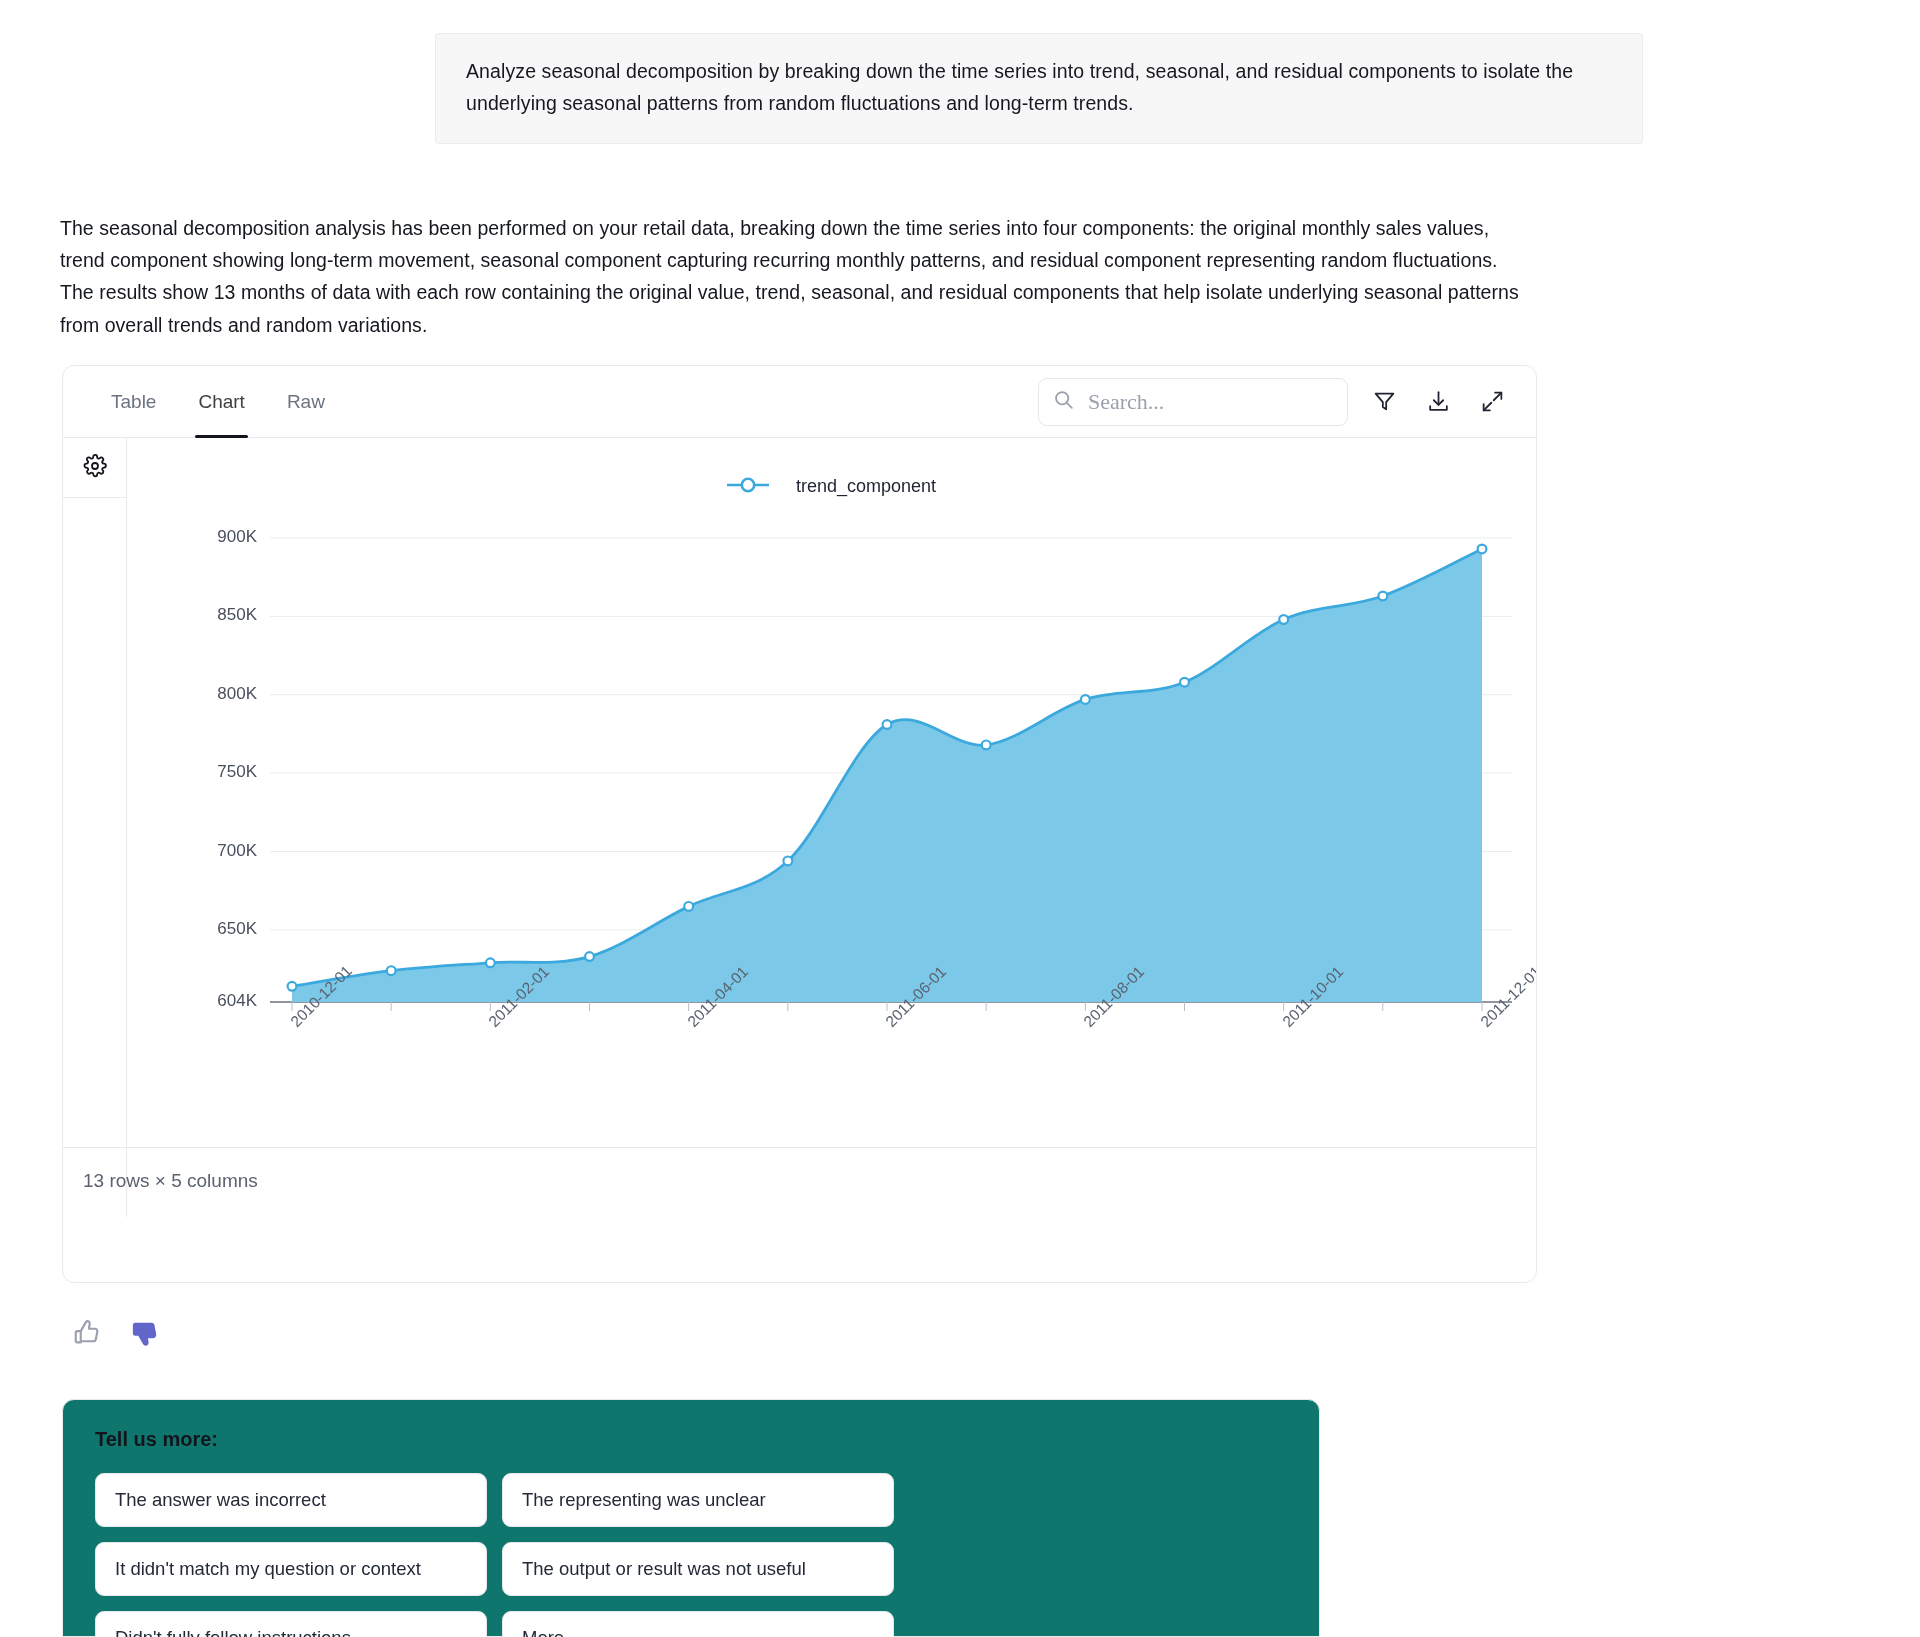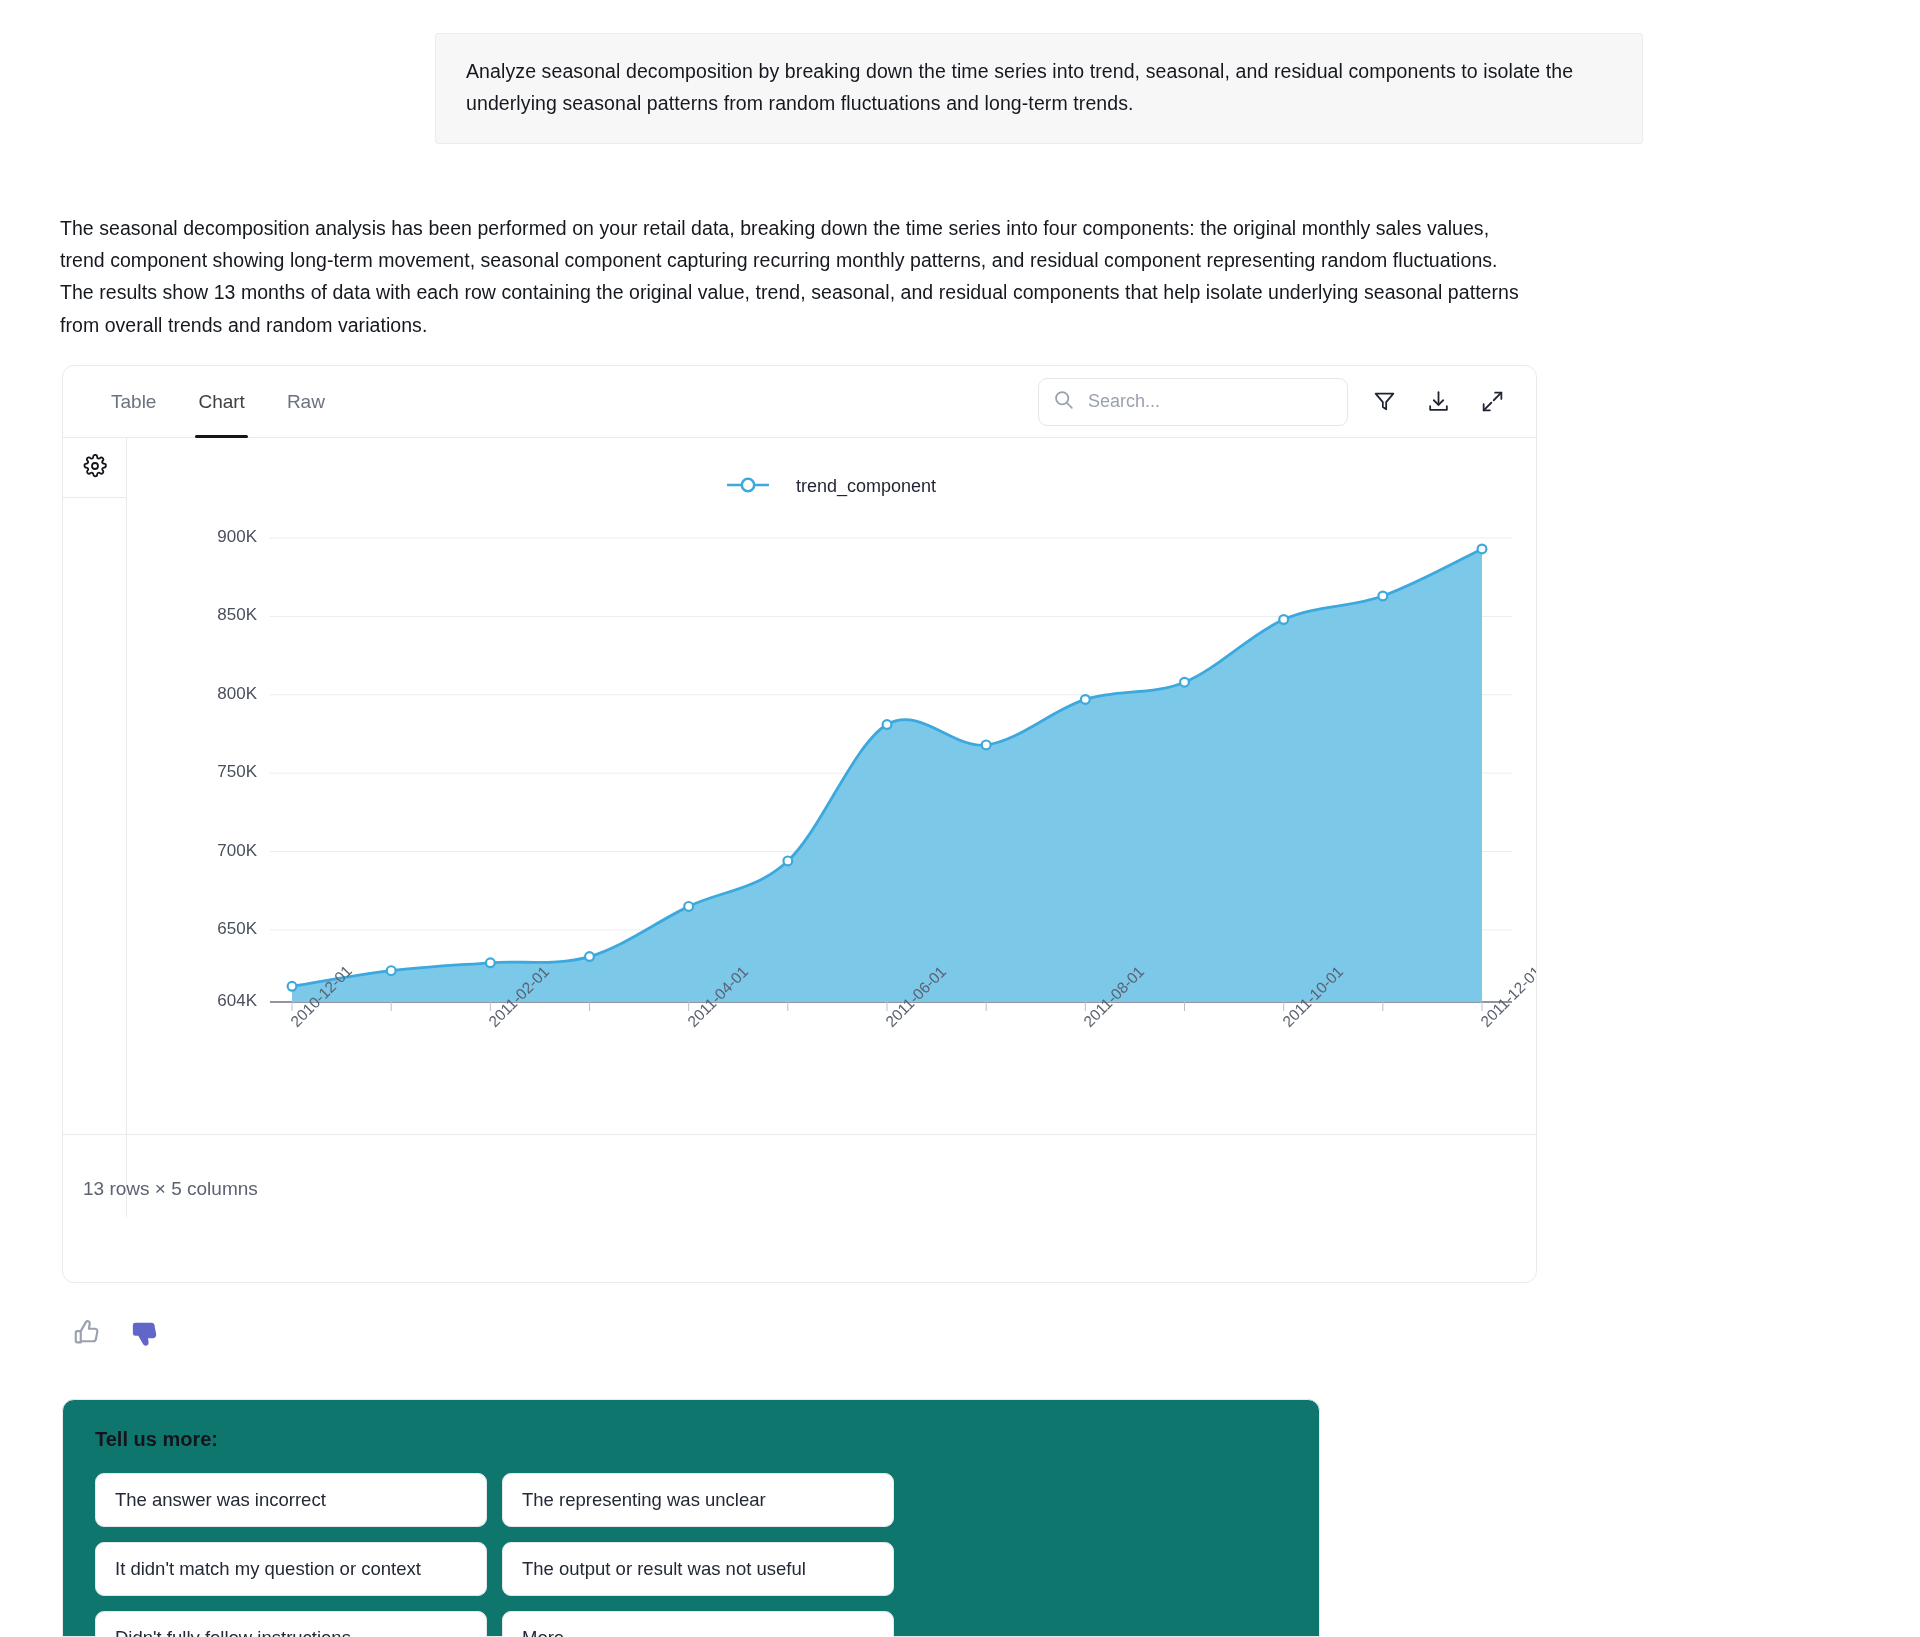--- a/index.html
+++ b/index.html
@@ -66,21 +66,21 @@
     gap:18px; padding-right:26px;
   }
   .search-box {
     width:310px; height:48px;
     border:1px solid #e3e6ea; border-radius:9px;
     display:flex; align-items:center; gap:12px;
     padding:0 14px; background:#fff;
   }
   .search-box input {
     border:none; outline:none; background:transparent;
-    font-family:Liberation Sans, sans-serif; font-size:18px; color:#15803d;
+    font-family:Liberation Serif, serif; font-size:22px; color:#15803d;
     width:100%;
   }
   .search-box input::placeholder { color:#9aa1ad; }
   .icon-btn {
     width:36px; height:36px;
     display:flex; align-items:center; justify-content:center;
     cursor:pointer; background:none; border:none; padding:0;
   }
   .icon-btn svg { display:block; }
 
@@ -97,23 +97,23 @@
   }
   .chart-area { position:relative; flex:1; }
 
   .legend {
     position:absolute; top:38px; left:0; right:0;
     display:flex; align-items:center; justify-content:center; gap:27px;
   }
   .legend-label { font-size:18px; color:#1f2430; }
 
   .card-footer {
-    position:absolute; left:0; right:0; bottom:17px; height:66px;
+    position:absolute; left:0; right:0; bottom:4px; height:66px;
     border-top:1px solid #e8eaed;
-    display:flex; align-items:flex-end; padding-left:20px;
+    display:flex; align-items:center; padding-left:20px;
   }
   .footer-text { font-size:19px; color:#5b6270; }
 
   
   .vote-row {
     position:absolute; left:72px; top:1318px;
     display:flex; align-items:center; gap:28px;
   }
   .vote-btn { cursor:pointer; background:none; border:none; padding:0; display:block; }
 

